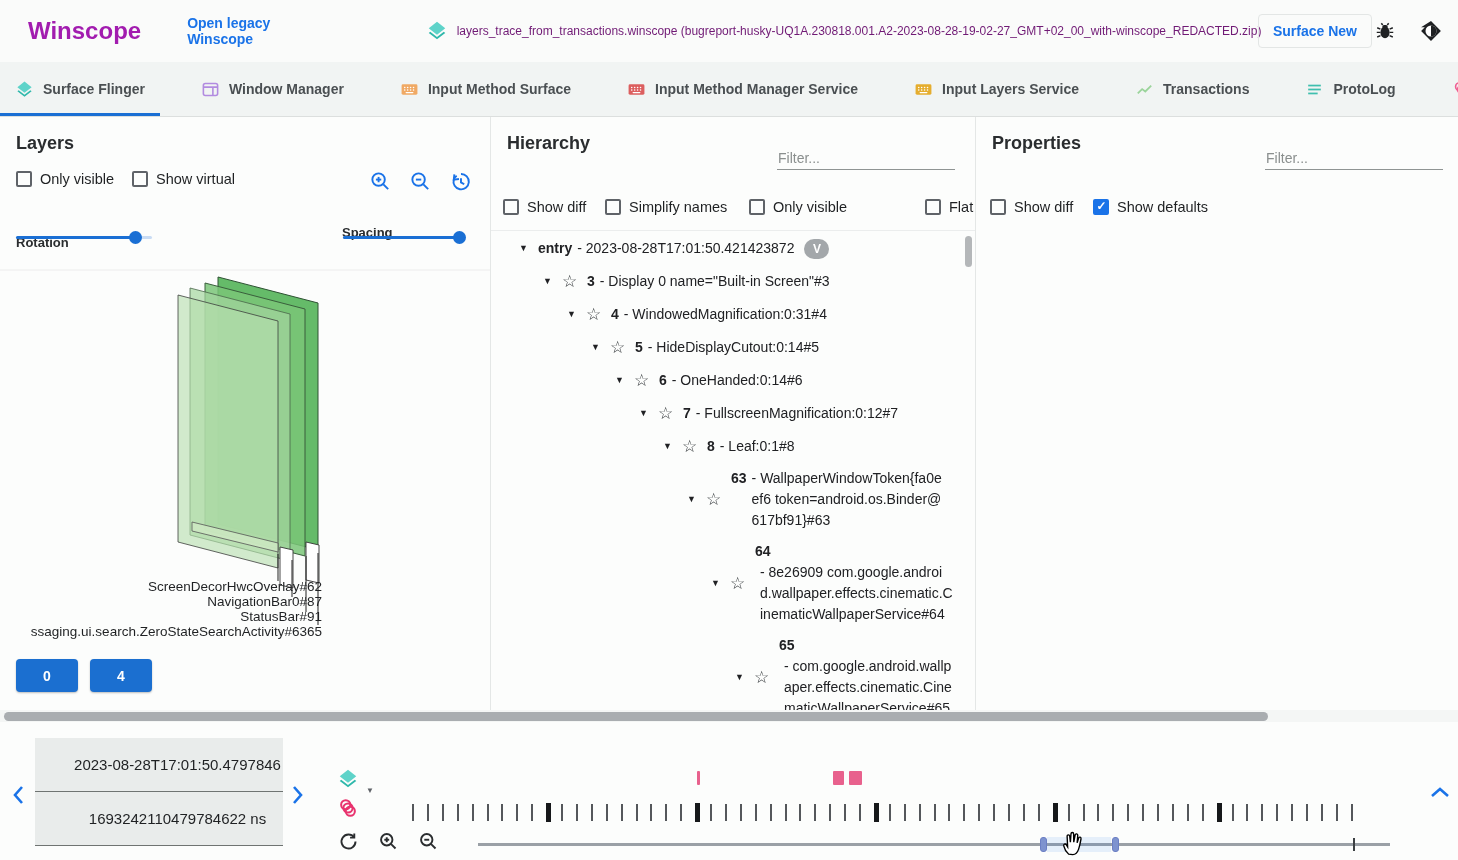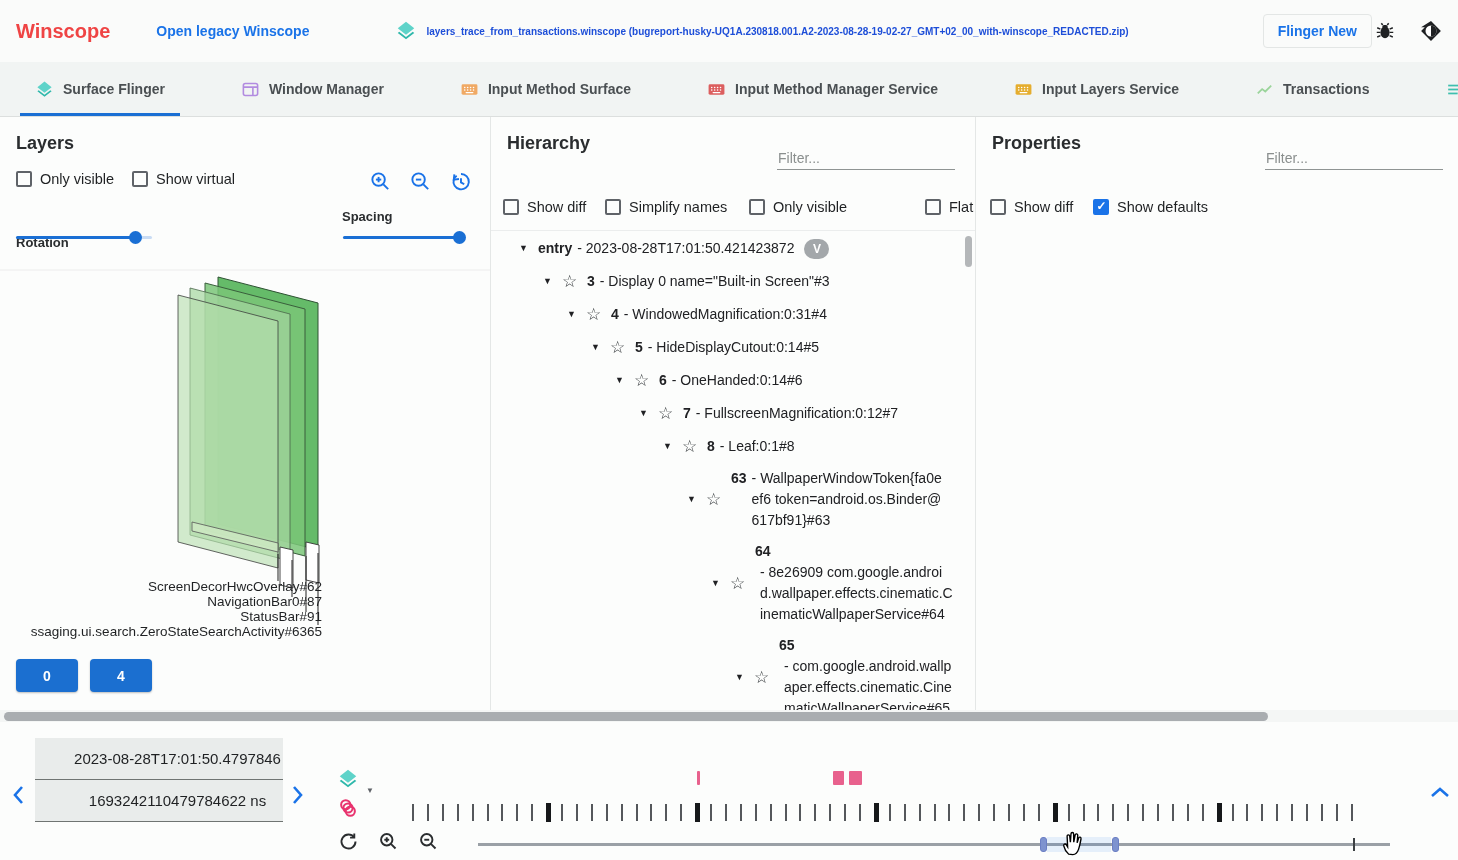--- a/index.html
+++ b/index.html
@@ -3,36 +3,36 @@
 <meta charset="utf-8">
 <style>
   * { margin:0; padding:0; box-sizing:border-box; }
   html,body { width:1458px; height:860px; overflow:hidden;
     font-family:"Liberation Sans", sans-serif; background:#fcfdfc; color:#202124; }
   .app { position:relative; width:1458px; height:860px; }
 
   
   .header { position:absolute; top:0; left:0; width:1458px; height:62px;
     background:#fafbfa; display:flex; align-items:center; padding:0 16px; }
-  .app-title { font-size:20px; font-weight:700; color:#ef4444; }
+  .app-title { font-size:24px; font-weight:700; color:#a21caf;margin-left:12px; }
   .legacy-link { margin-left:46px; font-size:14px; font-weight:700; color:#1a73e8; text-decoration:none; cursor:pointer; }
   .file-row { display:flex; align-items:center; margin-left:86px; gap:9px; min-width:0; }
-  .file-name { font-size:10px; font-weight:700; color:#1d4ed8; white-space:nowrap; }
+  .file-name { font-size:12px; font-weight:400; color:#701a75; white-space:nowrap; }
   .spacer { flex:1; }
   .upload-btn { background:transparent; border:1px solid #e3e6e5; border-radius:4px;
     color:#1a73e8; font-size:14px; font-weight:700; padding:8px 14px; cursor:pointer;
     font-family:inherit; white-space:nowrap; }
   .hicon { width:22px; height:22px; flex:0 0 auto; }
 
   
   .tabbar { position:absolute; top:62px; left:0; width:1458px; height:55px;
     background:#f1f4f3; border-bottom:1px solid #dcdfde; display:flex; gap:26px;
     overflow:hidden; white-space:nowrap; }
   .tab { position:relative; display:flex; align-items:center; gap:9px; padding:0 15px;
-    font-size:14px; font-weight:700; color:#4a4f52; cursor:pointer; flex:0 0 auto;margin-left:20px; }
+    font-size:14px; font-weight:700; color:#4a4f52; cursor:pointer; flex:0 0 auto; }
   .tab .ticon { width:19px; height:19px; }
   .tab.active::after { content:""; position:absolute; left:0; right:0; bottom:0; height:3px; background:#1a6fd4; }
 
   
   .main { position:absolute; top:117px; left:0; width:1194px; height:593px; background:#fcfdfc; }
   .panel { position:absolute; top:0; height:593px; }
   .panel.layers { left:0; width:490px; }
   .panel.hier   { left:490px; width:485px; border-left:1px solid #e4e7e6; }
   .panel.props  { left:975px; width:483px; border-left:1px solid #e4e7e6; }
   .panel-title { position:absolute; left:16px; top:16px; font-size:18px; font-weight:700; color:#2a2d2f; }
@@ -75,21 +75,21 @@
   .vscroll { position:absolute; right:3px; top:119px; width:7px; height:31px; border-radius:4px; background:#b4b7b9; cursor:pointer; }
 
   
   .hscroll-track { position:absolute; top:710px; left:0; width:1458px; height:12px; background:#f4f6f5; }
   .hscroll-thumb { position:absolute; top:1.5px; left:4px; width:1264px; height:9px; border-radius:4.5px; background:#a9adb0; cursor:pointer; }
 
   
   .footer { position:absolute; top:722px; left:0; width:1458px; height:138px; background:#fcfdfc; }
   .nav-chev { position:absolute; width:18px; height:22px; cursor:pointer; }
   .ts-box { position:absolute; left:35px; top:16px; width:248px; }
-  .ts-field { width:248px; height:42px; background:#e9eceb; border:none; border-bottom:1px solid #6f7472;
+  .ts-field { width:248px; height:54px; background:#e9eceb; border:none; border-bottom:1px solid #6f7472;
     font-family:inherit; font-size:15px; color:#1f2123; text-align:center; display:block; outline:none;padding-left:37px; }
   .ts-field + .ts-field { }
   .trace-sel { position:absolute; left:337px; top:46px; }
   .trace-sel svg { display:block; width:22px; height:22px; cursor:pointer; }
   .dd-caret { position:absolute; left:29px; top:18px; font-size:8px; color:#5f6368; cursor:pointer; }
   .tl-tools { position:absolute; left:338px; top:109px; display:flex; gap:19px; }
   .tl-tools svg { width:21px; height:21px; cursor:pointer; }
   .markers-row { position:absolute; left:412px; top:49px; width:1040px; height:15px; }
   .pmark { position:absolute; top:0; height:14px; background:#e8618d; border-radius:1px; cursor:pointer; }
   .ticks-row { position:absolute; left:412px; top:81px; width:1040px; height:20px; cursor:pointer; }
@@ -111,21 +111,21 @@
     <div class="app-title">Winscope</div>
     <a class="legacy-link">Open legacy Winscope</a>
     <div class="file-row">
       <svg class="hicon" viewBox="0 0 24 24">
         <path fill="#2fb8ab" d="M11.99 18.54l-7.37-5.73L3 14.07l9 7 9-7-1.63-1.27z"></path>
         <path fill="#5ed3c9" d="M12 16l7.36-5.73L21 9l-9-7-9 7 1.63 1.27L12 16z"></path>
       </svg>
       <div class="file-name">layers_trace_from_transactions.winscope (bugreport-husky-UQ1A.230818.001.A2-2023-08-28-19-02-27_GMT+02_00_with-winscope_REDACTED.zip)</div>
     </div>
     <div class="spacer"></div>
-    <button class="upload-btn">Flinger New</button>
+    <button class="upload-btn">Surface New</button>
     <svg class="hicon" style="margin-left:2px" viewBox="0 0 24 24">
       <g fill="#1f2123">
         <ellipse cx="12" cy="13.5" rx="5" ry="6.5"></ellipse>
         <rect x="9" y="5.5" width="6" height="4" rx="2"></rect>
       </g>
       <g stroke="#1f2123" stroke-width="1.6" fill="none">
         <path d="M7 10 L3.5 8.5 M7 13.5 H3 M7 17 L3.5 18.5 M17 10 L20.5 8.5 M17 13.5 H21 M17 17 L20.5 18.5 M9.5 5.5 L8 3.5 M14.5 5.5 L16 3.5"></path>
       </g>
     </svg>
     <svg class="hicon" style="margin-left:24px" viewBox="0 0 24 24">
@@ -262,21 +262,21 @@
             <polyline points="5.6,4.6 5,10 10.4,9.4"></polyline>
             <path d="M12.5 8.5 v4.4 l3.4 2"></path>
         </svg>
       </div>
 
       <div class="slider-label" style="left:16px; top:96px;margin-top:22px;">Rotation</div>
       <div class="slider-track" style="left:16px; top:119px; width:136px;">
         <div class="slider-fill" style="width:120px"></div>
         <div class="slider-thumb" style="left:113px"></div>
       </div>
-      <div class="slider-label" style="left:342px; top:92px;">Spacing</div>
+      <div class="slider-label" style="left:342px; top:108px;">Spacing</div>
       <div class="slider-track" style="left:343px; top:119px; width:122px;">
         <div class="slider-fill" style="width:117px"></div>
         <div class="slider-thumb" style="left:110px"></div>
       </div>
 
       <svg class="canvas3d" viewBox="0 0 490 360">
         <line x1="0" y1="3" x2="490" y2="3" stroke="#ececec" stroke-width="1"></line>
 
         <polygon points="218,10 318,36 318,283 218,257" fill="#5db761" fill-opacity="0.95" stroke="#2e5233" stroke-width="1"></polygon>
         <polygon points="205,16 305,42 305,289 205,263" fill="#7ac678" fill-opacity="0.85" stroke="#3a5e3c" stroke-width="1"></polygon>

